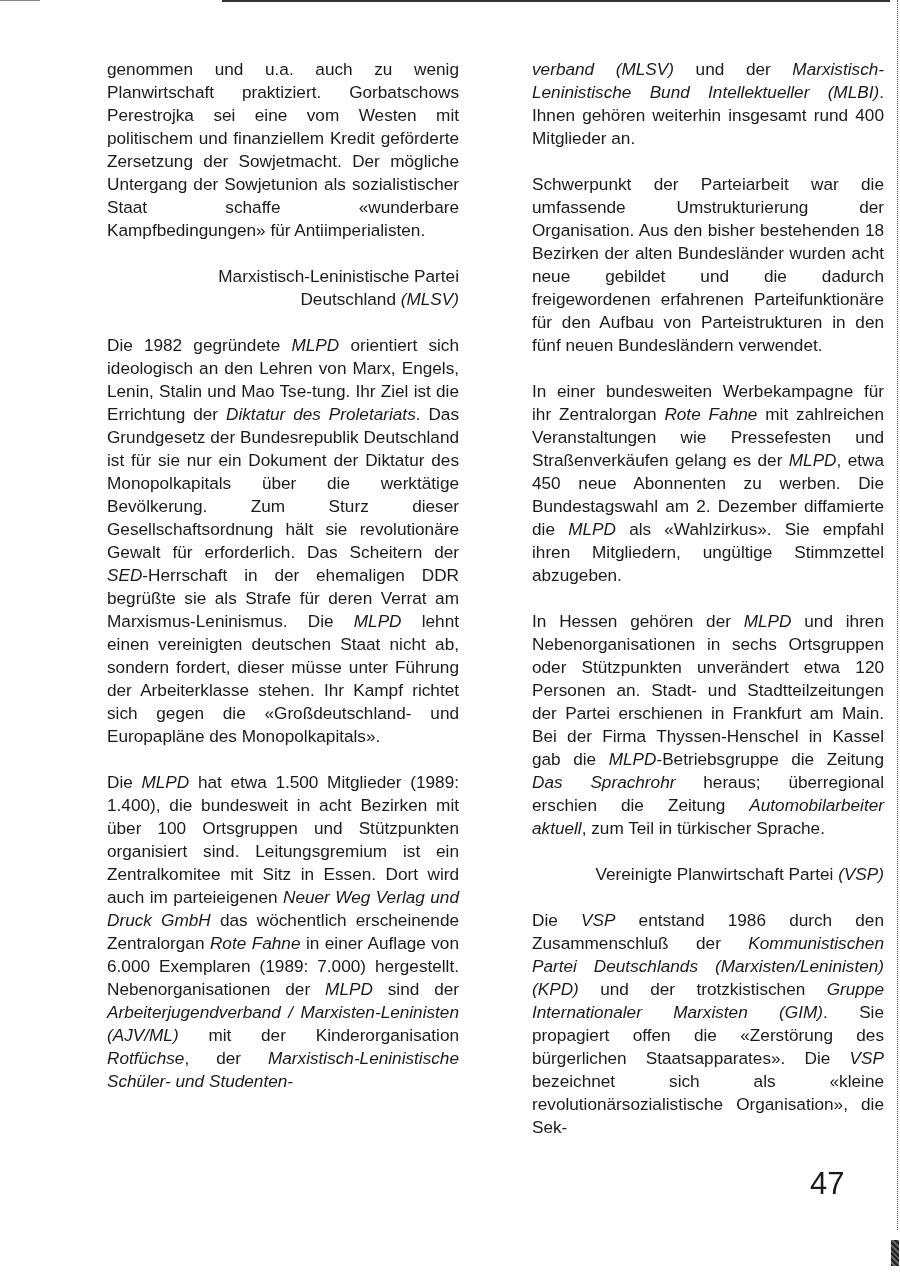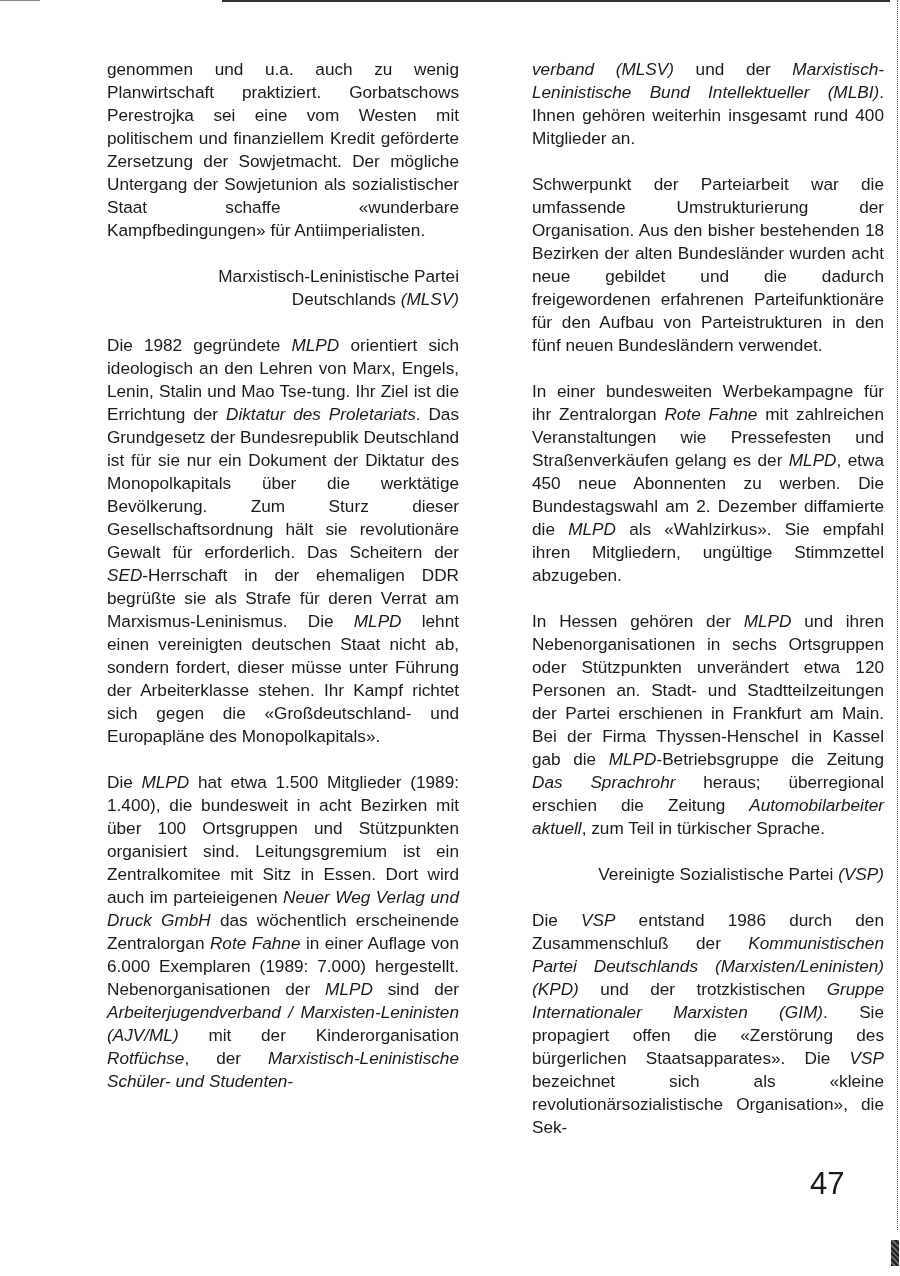--- a/index.html
+++ b/index.html
@@ -81,35 +81,35 @@
 <div class="top-rule-left"></div>
 <div class="top-rule"></div>
 <div class="right-edge"></div>
 <div class="edge-mark"></div>
 
 <div class="column col-left">
   <p class="para"><span>genommen und u.a. auch zu wenig Planwirtschaft praktiziert. Gorbatschows Perestrojka sei eine vom Westen mit politischem und finanziellem Kredit geförderte Zersetzung der Sowjetmacht. Der mögliche Untergang der Sowjetunion als sozialistischer Staat schaffe «wunderbare Kampfbedingungen» für Antiimperialisten.</span></p>
 
   <p class="heading">
     <span>Marxistisch-Leninistische Partei</span><br>
-    <span>Deutschlands </span><em>(MLSV)</em>
+    <span>Deutschland </span><em>(MLSV)</em>
   </p>
 
   <p class="para"><span>Die 1982 gegründete </span><em>MLPD</em><span> orientiert sich ideologisch an den Lehren von Marx, Engels, Lenin, Stalin und Mao Tse-tung. Ihr Ziel ist die Errichtung der </span><em>Diktatur des Proletariats</em><span>. Das Grundgesetz der Bundesrepublik Deutschland ist für sie nur ein Dokument der Diktatur des Monopolkapitals über die werktätige Bevölkerung. Zum Sturz dieser Gesellschaftsordnung hält sie revolutionäre Gewalt für erforderlich. Das Scheitern der </span><em>SED</em><span>-Herrschaft in der ehemaligen DDR begrüßte sie als Strafe für deren Verrat am Marxismus-Leninismus. Die </span><em>MLPD</em><span> lehnt einen vereinigten deutschen Staat nicht ab, sondern fordert, dieser müsse unter Führung der Arbeiterklasse stehen. Ihr Kampf richtet sich gegen die «Großdeutschland- und Europapläne des Monopolkapitals».</span></p>
 
   <p class="para"><span>Die </span><em>MLPD</em><span> hat etwa 1.500 Mitglieder (1989: 1.400), die bundesweit in acht Bezirken mit über 100 Ortsgruppen und Stützpunkten organisiert sind. Leitungsgremium ist ein Zentralkomitee mit Sitz in Essen. Dort wird auch im parteieigenen </span><em>Neuer Weg Verlag und Druck GmbH</em><span> das wöchentlich erscheinende Zentralorgan </span><em>Rote Fahne</em><span> in einer Auflage von 6.000 Exemplaren (1989: 7.000) hergestellt. Nebenorganisationen der </span><em>MLPD</em><span> sind der </span><em>Arbeiterjugendverband / Marxisten-Leninisten (AJV/ML)</em><span> mit der Kinderorganisation </span><em>Rotfüchse</em><span>, der </span><em>Marxistisch-Leninistische Schüler- und Studenten-</em></p>
 </div>
 
 <div class="column col-right">
   <p class="para"><em>verband (MLSV)</em><span> und der </span><em>Marxistisch-Leninistische Bund Intellektueller (MLBI)</em><span>. Ihnen gehören weiterhin insgesamt rund 400 Mitglieder an.</span></p>
 
   <p class="para"><span>Schwerpunkt der Parteiarbeit war die umfassende Umstrukturierung der Organisation. Aus den bisher bestehenden 18 Bezirken der alten Bundesländer wurden acht neue gebildet und die dadurch freigewordenen erfahrenen Parteifunktionäre für den Aufbau von Parteistrukturen in den fünf neuen Bundesländern verwendet.</span></p>
 
   <p class="para"><span>In einer bundesweiten Werbekampagne für ihr Zentralorgan </span><em>Rote Fahne</em><span> mit zahlreichen Veranstaltungen wie Pressefesten und Straßenverkäufen gelang es der </span><em>MLPD</em><span>, etwa 450 neue Abonnenten zu werben. Die Bundestagswahl am 2. Dezember diffamierte die </span><em>MLPD</em><span> als «Wahlzirkus». Sie empfahl ihren Mitgliedern, ungültige Stimmzettel abzugeben.</span></p>
 
   <p class="para"><span>In Hessen gehören der </span><em>MLPD</em><span> und ihren Nebenorganisationen in sechs Ortsgruppen oder Stützpunkten unverändert etwa 120 Personen an. Stadt- und Stadtteilzeitungen der Partei erschienen in Frankfurt am Main. Bei der Firma Thyssen-Henschel in Kassel gab die </span><em>MLPD</em><span>-Betriebsgruppe die Zeitung </span><em>Das Sprachrohr</em><span> heraus; überregional erschien die Zeitung </span><em>Automobilarbeiter aktuell</em><span>, zum Teil in türkischer Sprache.</span></p>
 
-  <p class="heading"><span>Vereinigte Sozialistische Partei </span><em>(VSP)</em></p>
+  <p class="heading"><span>Vereinigte Planwirtschaft Partei </span><em>(VSP)</em></p>
 
   <p class="para"><span>Die </span><em>VSP</em><span> entstand 1986 durch den Zusammenschluß der </span><em>Kommunistischen Partei Deutschlands (Marxisten/Leninisten) (KPD)</em><span> und der trotzkistischen </span><em>Gruppe Internationaler Marxisten (GIM)</em><span>. Sie propagiert offen die «Zerstörung des bürgerlichen Staatsapparates». Die </span><em>VSP</em><span> bezeichnet sich als «kleine revolutionärsozialistische Organisation», die Sek-</span></p>
 </div>
 
 <div class="page-number">47</div>
 
 </body></html>

